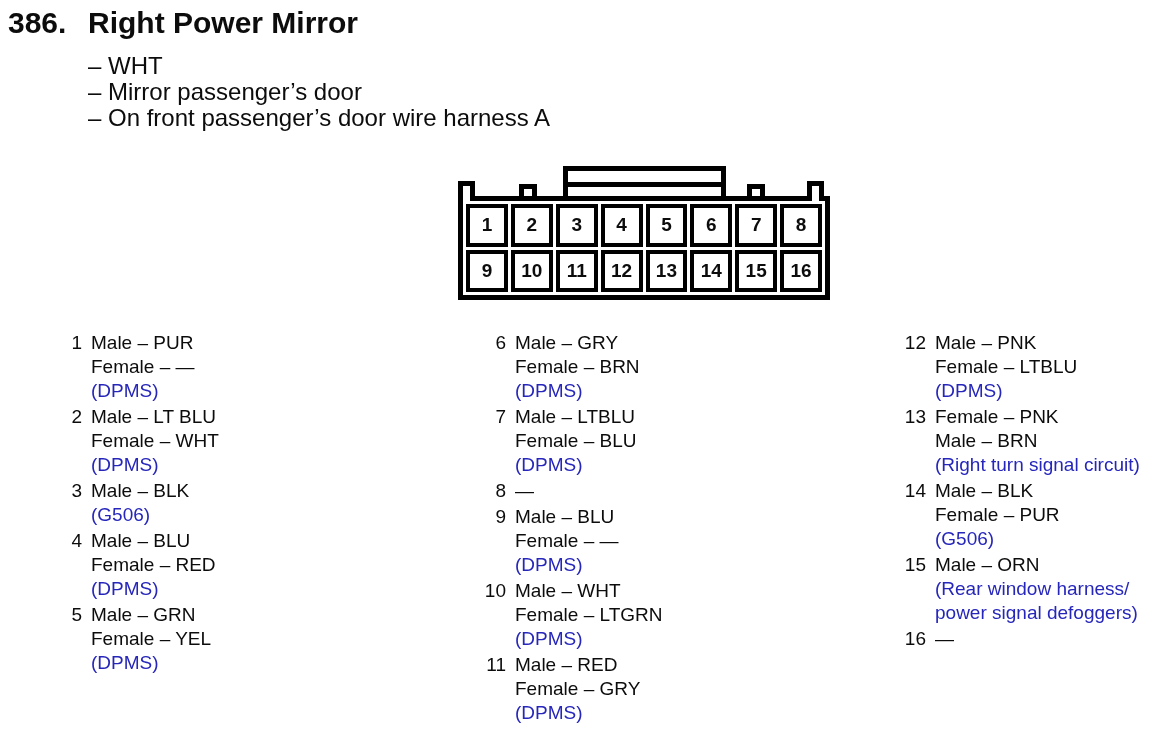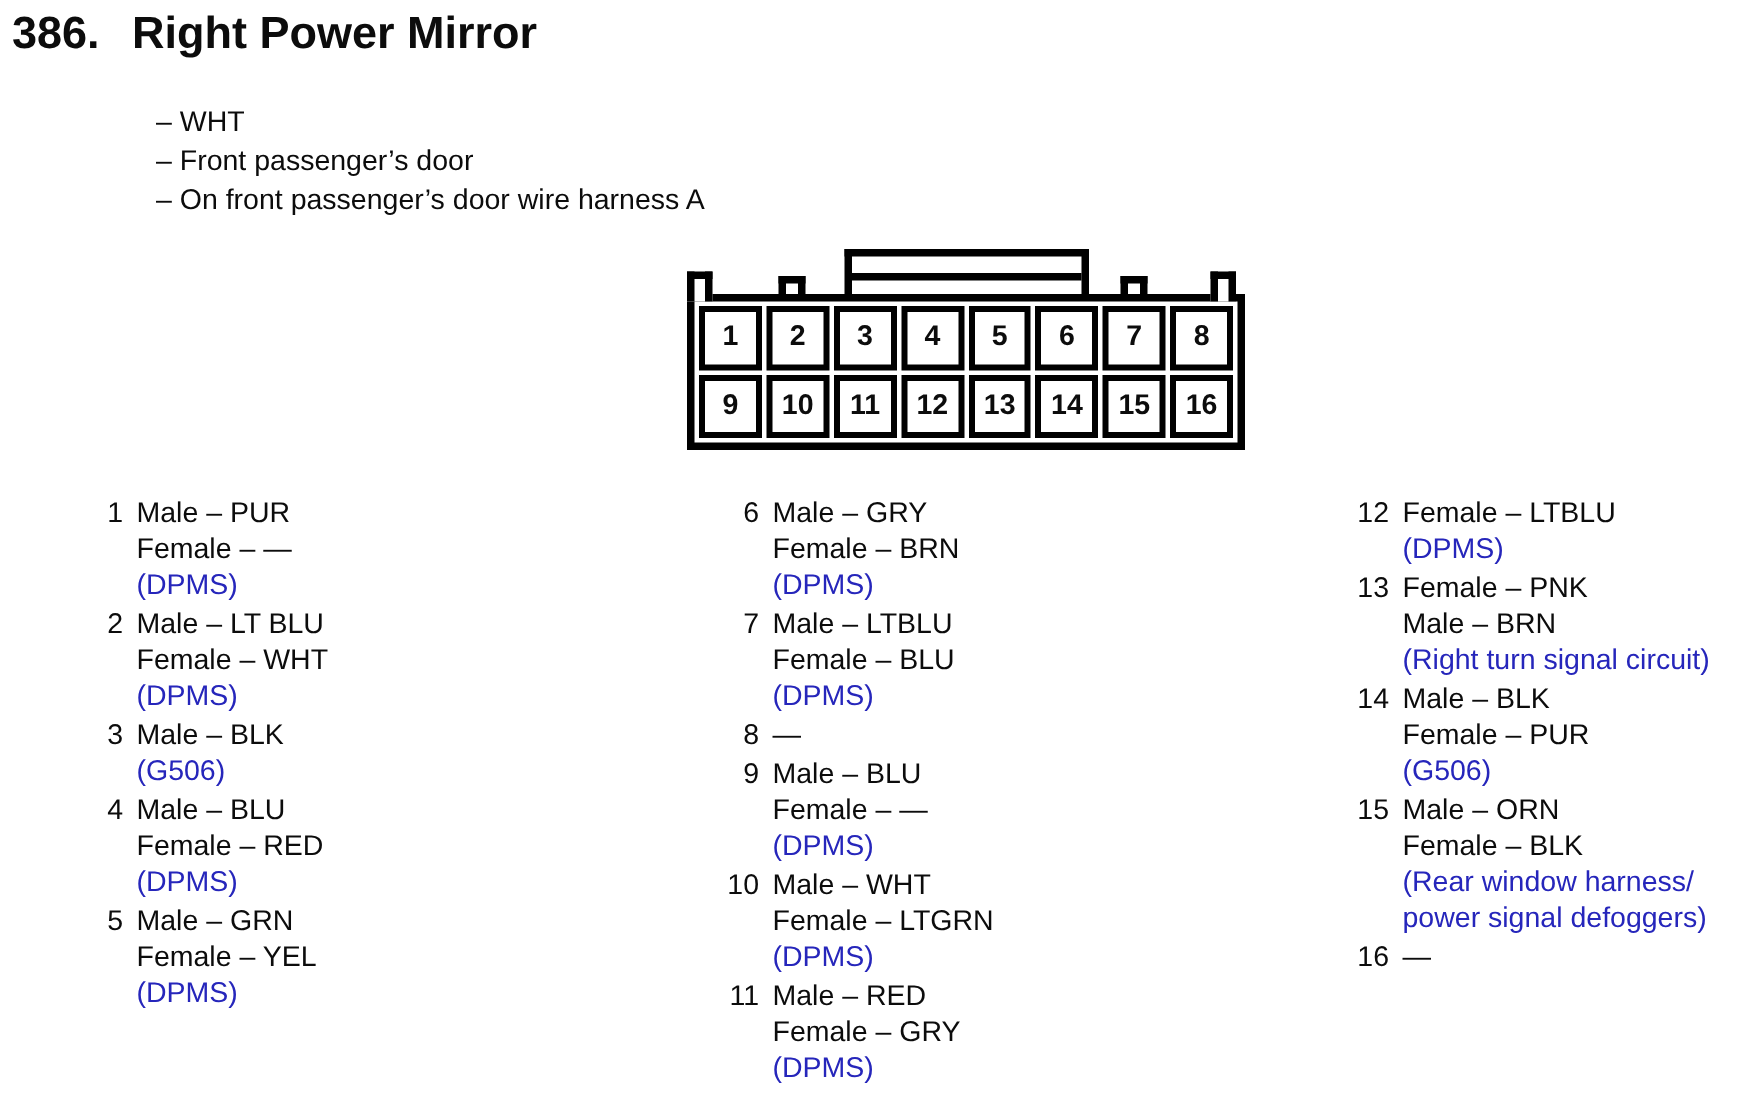--- a/index.html
+++ b/index.html
@@ -7,21 +7,21 @@
     width:1158px;height:734px;background:#ffffff;
     font-family:"Liberation Sans",sans-serif;color:#0c0c0c;
     position:relative;overflow:hidden;
   }
   .page{position:absolute;inset:0;}
 
   
   .title-row{position:absolute;left:8px;top:6px;display:flex;font-weight:bold;font-size:30px;line-height:34px;}
   .sec-num{width:80px;flex:none;}
   .sec-title{margin:0;font-size:inherit;font-weight:inherit;line-height:inherit;}
-  .bullets{position:absolute;left:88px;top:53px;margin:16px;padding:0;list-style:none;font-size:19px;line-height:26px;}
+  .bullets{position:absolute;left:88px;top:53px;margin:0;padding:0;list-style:none;font-size:24px;line-height:26px;}
 
   
   .connector{position:absolute;left:458px;top:166px;width:366px;height:129px;}
   .conn-body{
     position:absolute;left:0;top:30px;width:356px;height:88px;
     border:5px solid #000;background:#fff;
     display:grid;grid-template-columns:repeat(8,1fr);grid-template-rows:1fr 1fr;
     gap:3px;padding:3px;
   }
   .cell{border:4px solid #000;display:flex;align-items:center;justify-content:center;
@@ -53,21 +53,21 @@
 
 <div class="page">
 
   <div class="title-row">
     <span class="sec-num">386.</span>
     <h1 class="sec-title">Right Power Mirror</h1>
   </div>
 
   <ul class="bullets" id="bullet-list">
       <li>– WHT</li>
-      <li>– Front passenger’s door</li>
+      <li>– Mirror passenger’s door</li>
       <li>– On front passenger’s door wire harness A</li>
     </ul>
 
   <div class="connector">
     <div class="tab-c">
       <div class="tab-band"></div>
     </div>
     <div class="ear ear-l"></div>
     <div class="ear ear-r"></div>
     <div class="bump bump-l"></div>
@@ -179,20 +179,21 @@
             <div class="line">Male – RED</div>
             <div class="line">Female – GRY</div>
             <div class="line blue">(DPMS)</div>
           </div>
         </div>
       </div>
       <div class="pincol pincol-3">
         <div class="entry">
           <span class="num">12</span>
           <div>
+            <div class="line">Male – PNK</div>
             <div class="line">Female – LTBLU</div>
             <div class="line blue">(DPMS)</div>
           </div>
         </div>
         <div class="entry">
           <span class="num">13</span>
           <div>
             <div class="line">Female – PNK</div>
             <div class="line">Male – BRN</div>
             <div class="line blue">(Right turn signal circuit)</div>
@@ -203,21 +204,20 @@
           <div>
             <div class="line">Male – BLK</div>
             <div class="line">Female – PUR</div>
             <div class="line blue">(G506)</div>
           </div>
         </div>
         <div class="entry">
           <span class="num">15</span>
           <div>
             <div class="line">Male – ORN</div>
-            <div class="line">Female – BLK</div>
             <div class="line blue">(Rear window harness/</div>
             <div class="line blue">power signal defoggers)</div>
           </div>
         </div>
         <div class="entry">
           <span class="num">16</span>
           <div>
             <div class="line">—</div>
           </div>
         </div>

